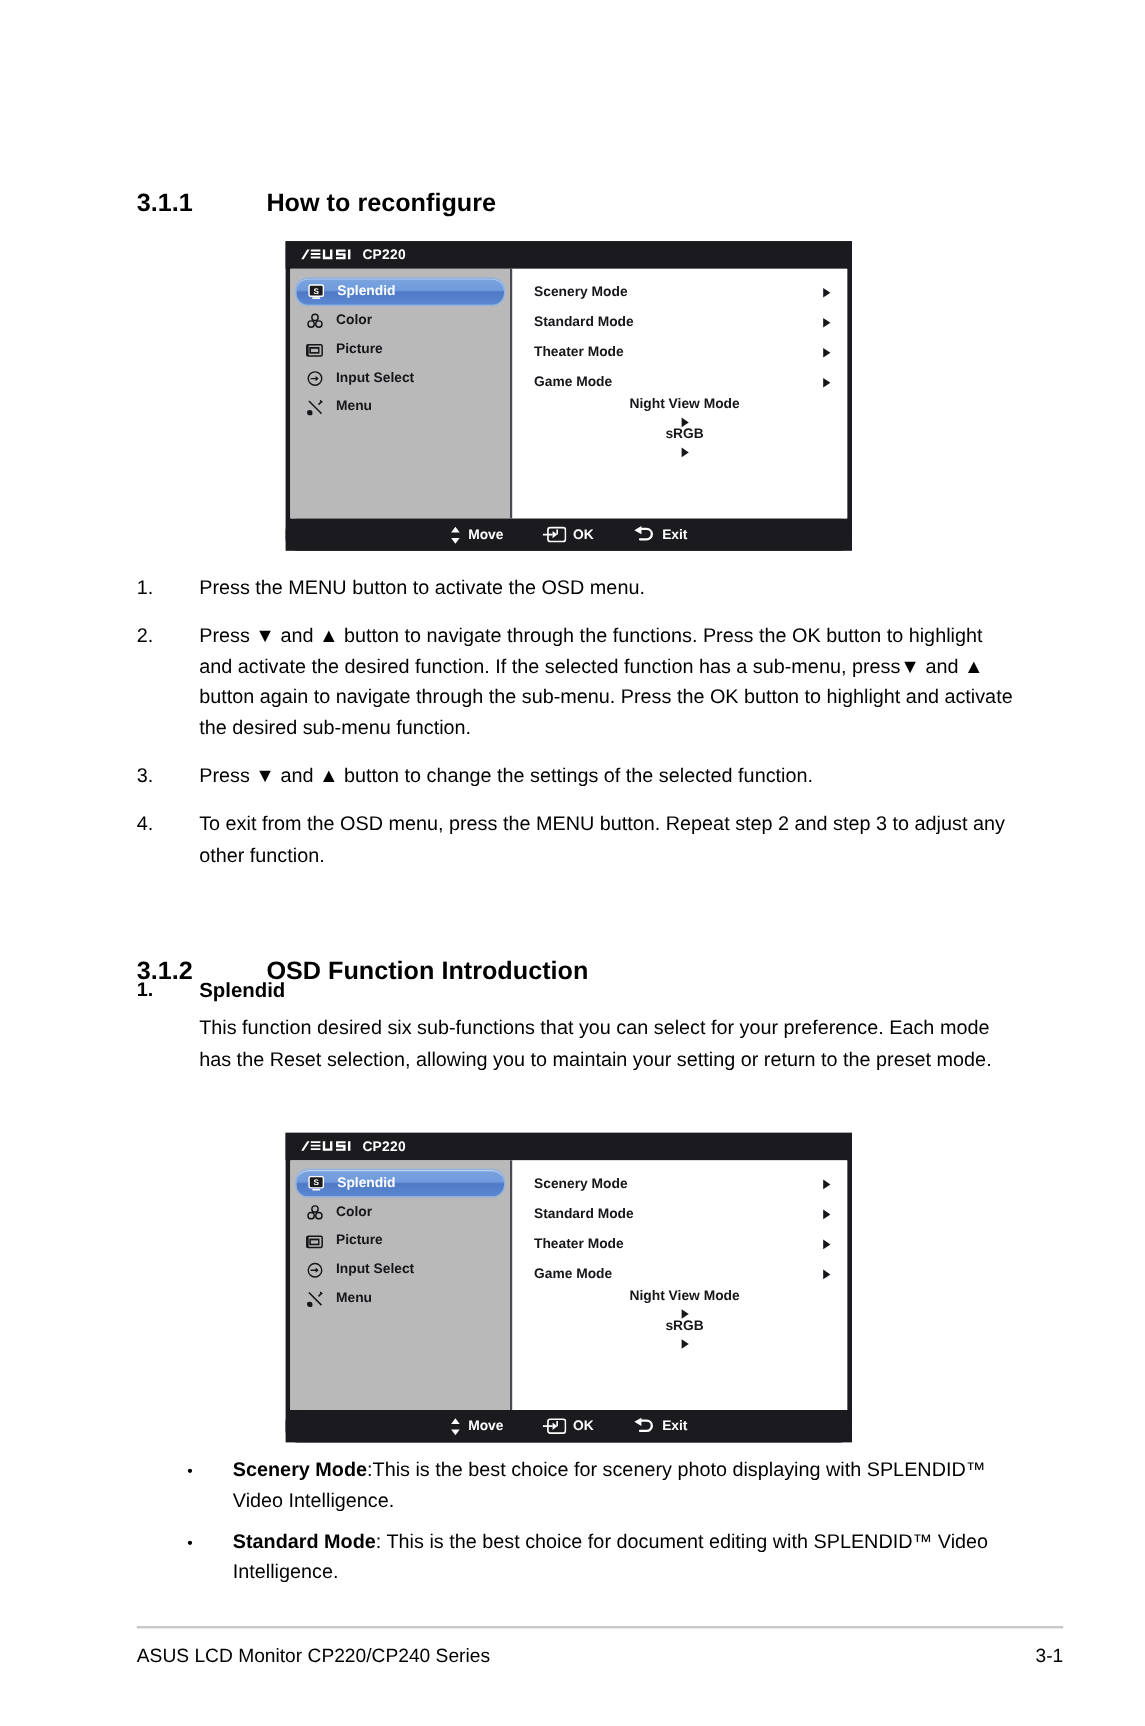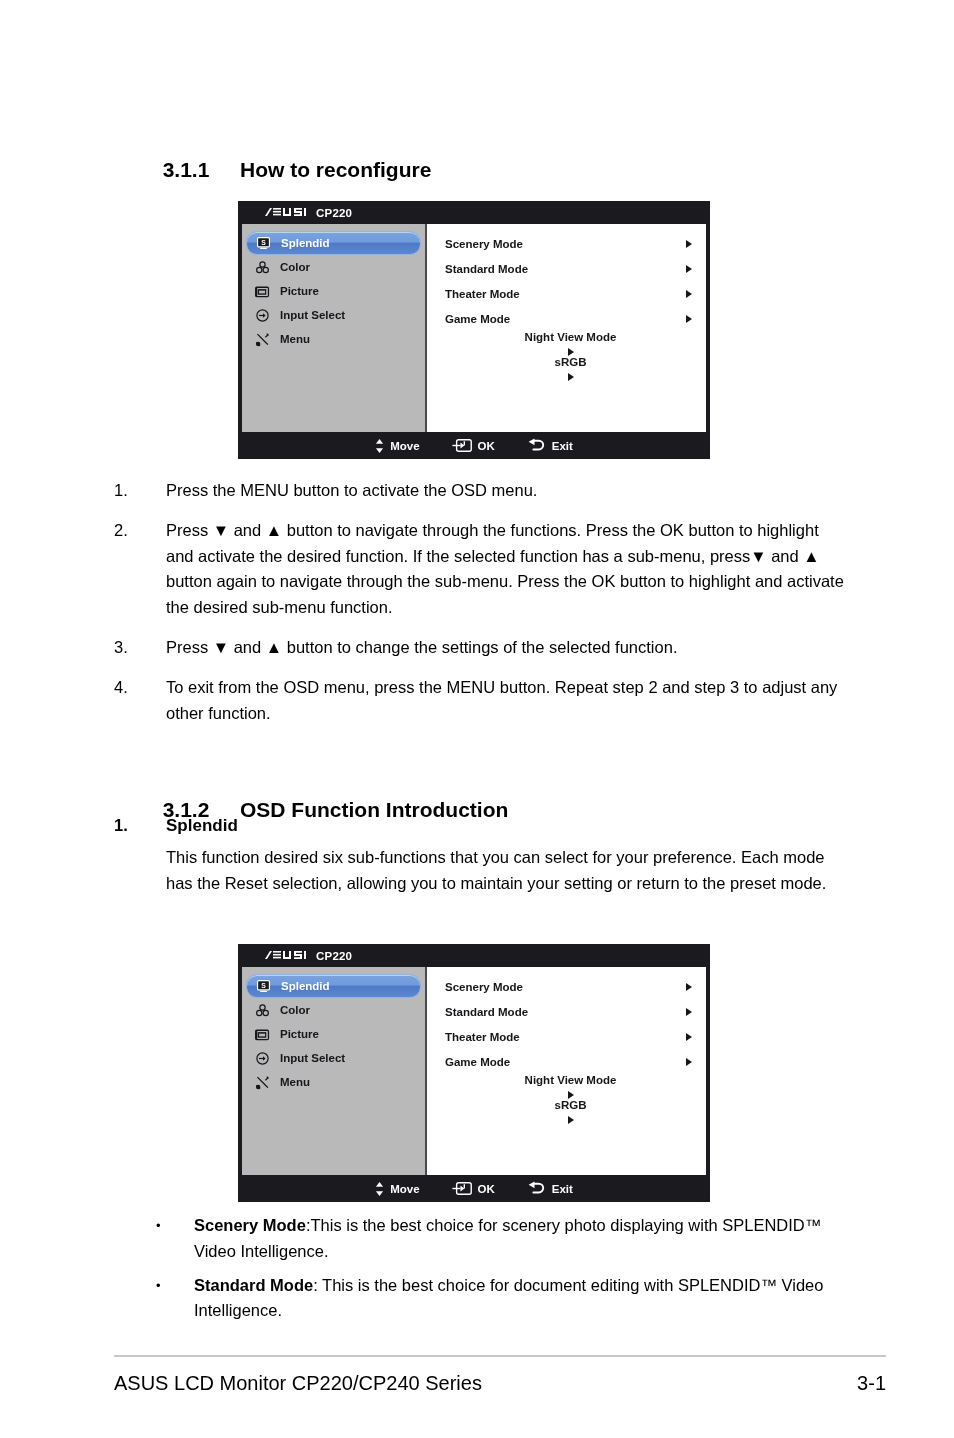--- a/index.html
+++ b/index.html
@@ -29,26 +29,25 @@
     display: flex;
     align-items: baseline;
     font-size: 27px;
     font-weight: bold;
     letter-spacing: -0.2px;
   }
   .h1 .num { width: 108px; flex: none; }
 
   .h2 {
     position: absolute;
-    left: 132px;
+    left: 114px;
     display: flex;
     align-items: baseline;
     font-size: 21px;
     font-weight: bold;
-    text-align: center;
   }
   .h2 .num { width: 108px; flex: none; }
   .h2-a { top: 158px; }
   .h2-b { top: 770px; margin-top: 28px; }
 
   
   .numlist {
     position: absolute;
     left: 114px;
     width: 730px;
@@ -110,40 +109,40 @@
     height: 2px;
     background: #c8c8c8;
   }
   .footer {
     position: absolute;
     left: 114px;
     top: 1372px;
     width: 772px;
     display: flex;
     justify-content: space-between;
-    font-size: 20px;
+    font-size: 16px;
   }
 
   
   .osd {
     position: absolute;
     width: 472px;
     height: 258px;
     background: #1b1b1f;
     box-sizing: border-box;
     font-size: 11.5px;
   }
   .osd-1 { left: 238px; top: 201px; }
   .osd-2 { left: 238px; top: 944px; }
 
   .osd-header {
     height: 23px;
     display: flex;
     align-items: center;
-    padding-left: 26px;
+    padding-left: 12px;
     gap: 8px;
     background: #1b1b1f;
   }
   .asus-logo {
     display: block;
     width: 44px;
     height: 11px;
   }
   .osd-model {
     color: #ffffff;

